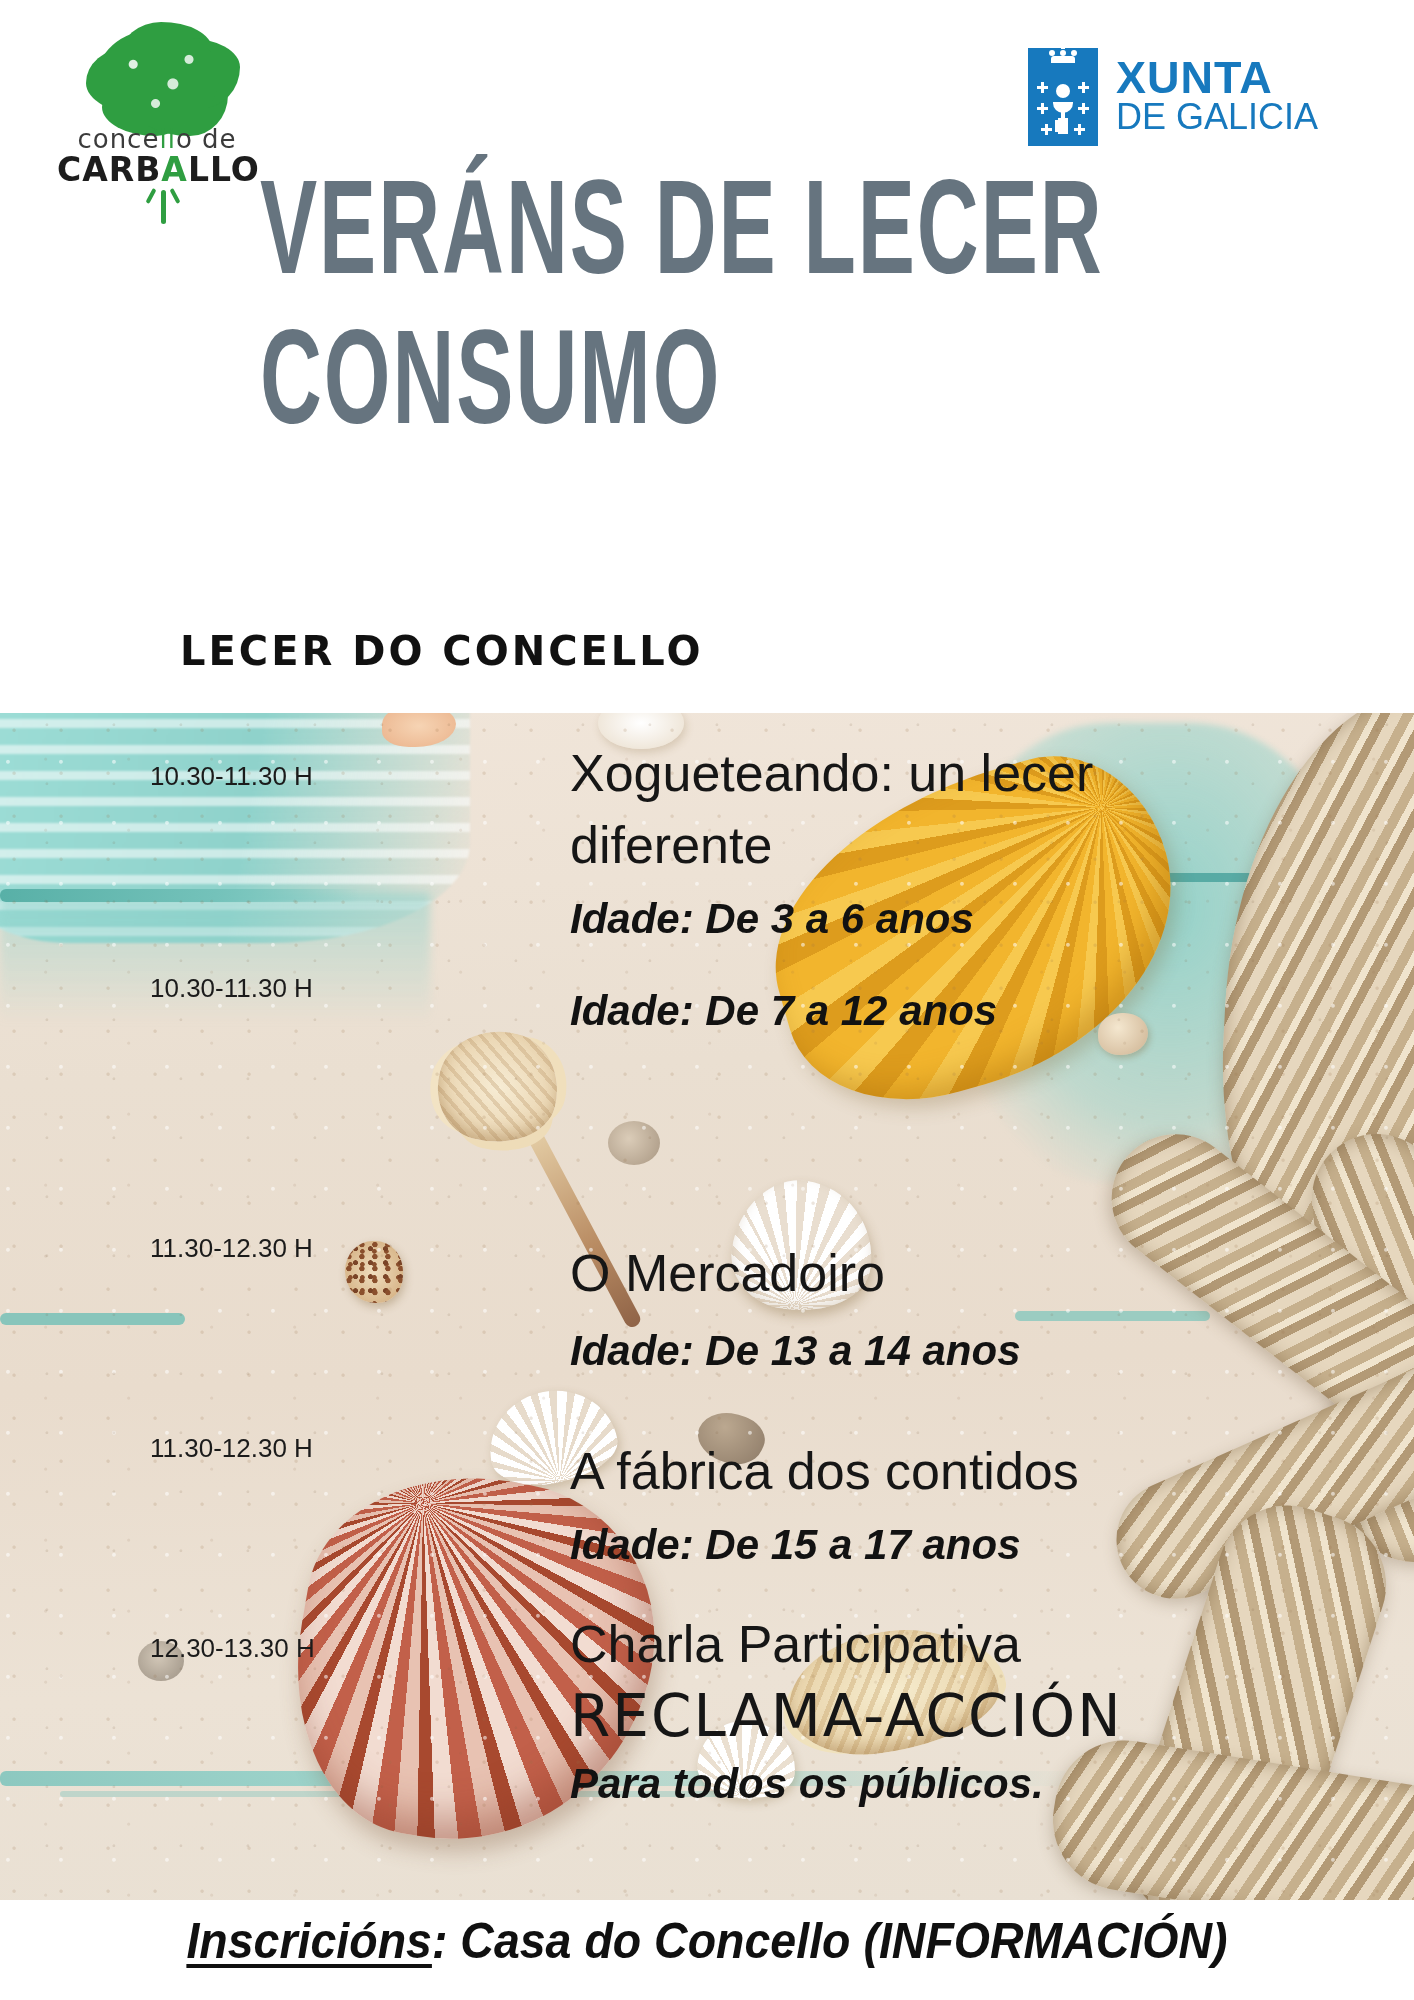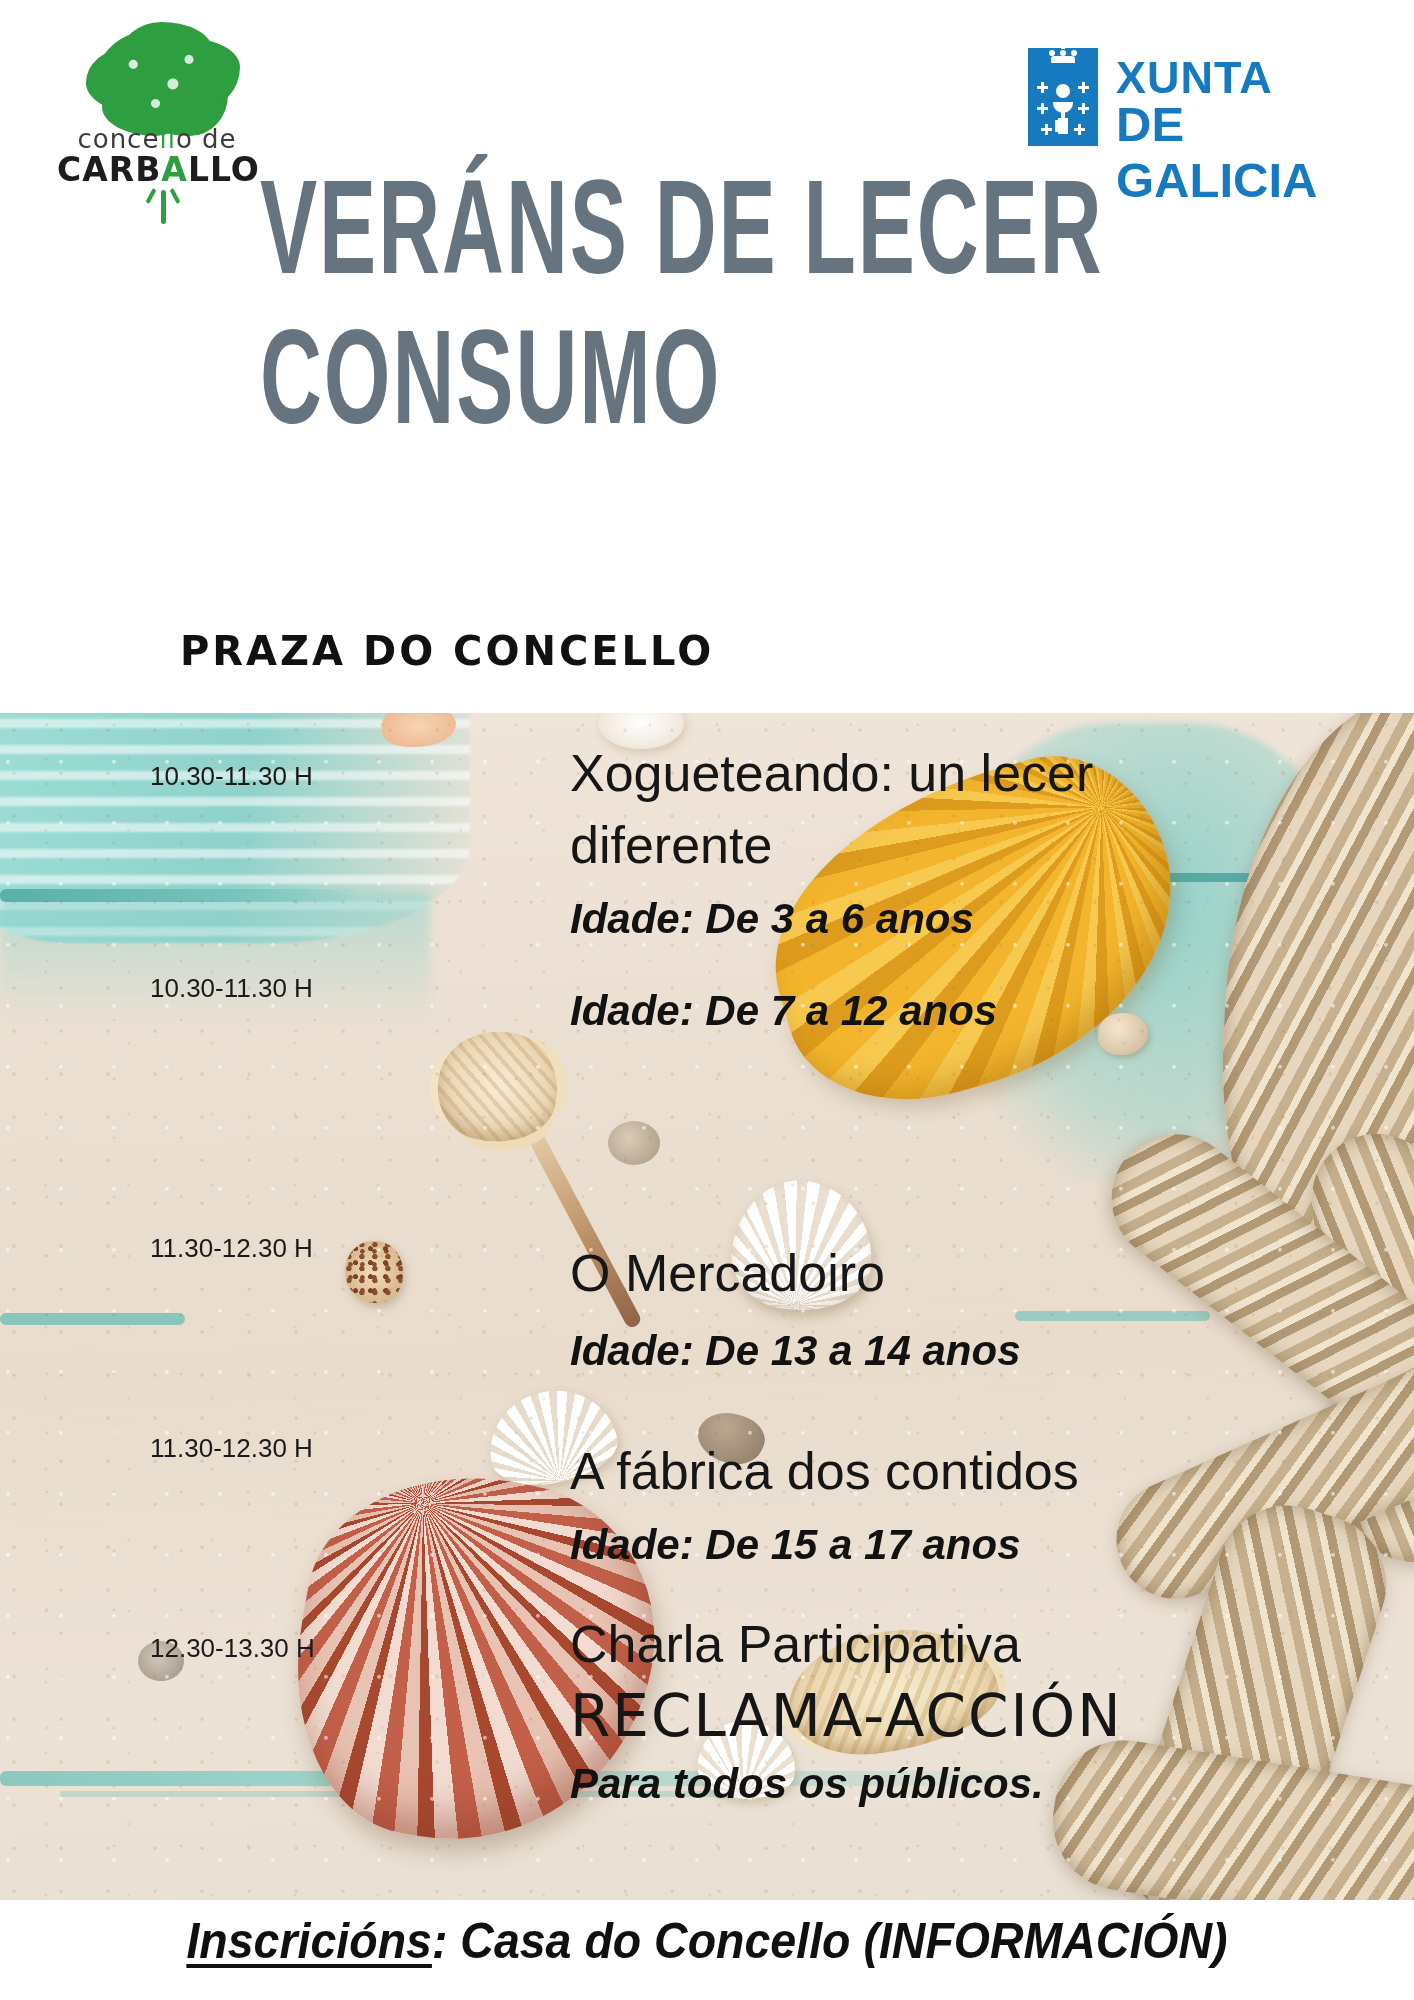--- a/index.html
+++ b/index.html
@@ -42,21 +42,21 @@
   .xunta-host{position:absolute;left:28px;top:36px;width:14px;height:14px;background:#fff;border-radius:50%;}
   .xunta-cup{position:absolute;left:25px;top:54px;width:20px;height:11px;background:#fff;border-radius:0 0 10px 10px;}
   .xunta-cup:after{content:"";position:absolute;left:8px;top:10px;width:4px;height:10px;background:#fff;
     box-shadow:-5px 9px 0 1px #fff,0 9px 0 3px #fff;}
   .xcross{position:absolute;width:11px;height:11px;
     background:linear-gradient(#fff,#fff) center/100% 3px no-repeat,
                linear-gradient(#fff,#fff) center/3px 100% no-repeat;}
   .xc1{left:9px;top:34px;}  .xc2{left:9px;top:55px;}  .xc3{left:13px;top:76px;}
   .xc4{left:50px;top:34px;} .xc5{left:50px;top:55px;} .xc6{left:46px;top:76px;}
   .xunta-line1{position:absolute;left:88px;top:6px;font-size:45px;font-weight:bold;color:#1779be;letter-spacing:1px;}
-  .xunta-line2{position:absolute;left:88px;top:50px;font-size:49px;font-weight:bold;color:#1779be;letter-spacing:0px;}
+  .xunta-line2{position:absolute;left:88px;top:50px;font-size:36px;font-weight:normal;color:#1779be;letter-spacing:0px;}
 
   
   .main-title{
     position:absolute;left:260px;top:152px;font-size:134px;line-height:150px;
     font-weight:bold;color:#66747f;letter-spacing:3px;white-space:nowrap;
     transform:scaleX(0.64);transform-origin:left top;
   }
   .subtitle{
     position:absolute;left:556px;top:492px;font-size:64px;color:#5e7280;
     letter-spacing:5px;white-space:nowrap;font-weight:bold;opacity:.92;
@@ -230,21 +230,21 @@
     <div class="xunta-line1">XUNTA</div>
     <div class="xunta-line2">DE GALICIA</div>
   </div>
 
   <div class="main-title">
     <div>VERÁNS DE LECER</div>
     <div>CONSUMO</div>
   </div>
 
 
-  <div class="location">PRAZA DO CONCELLO</div>
+  <div class="location">LECER DO CONCELLO</div>
 
   <div class="photo">
     <div class="teal teal-topleft"></div>
     <div class="teal teal-topleft-fade"></div>
     <div class="teal teal-mid"></div>
     <div class="plank plank-1a"></div>
     <div class="plank plank-1b"></div>
     <div class="plank plank-2a"></div>
     <div class="plank plank-2b"></div>
     <div class="plank plank-3"></div>

